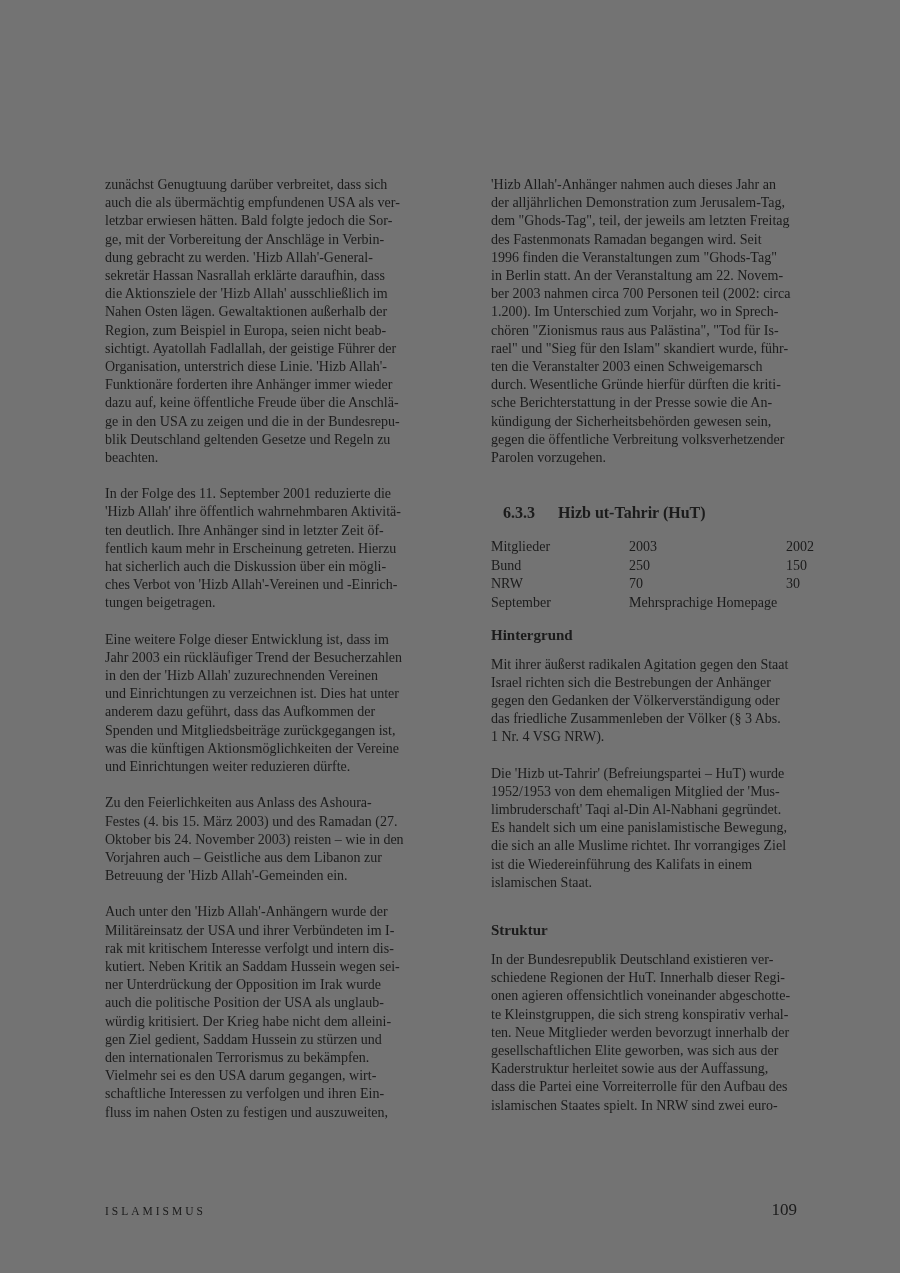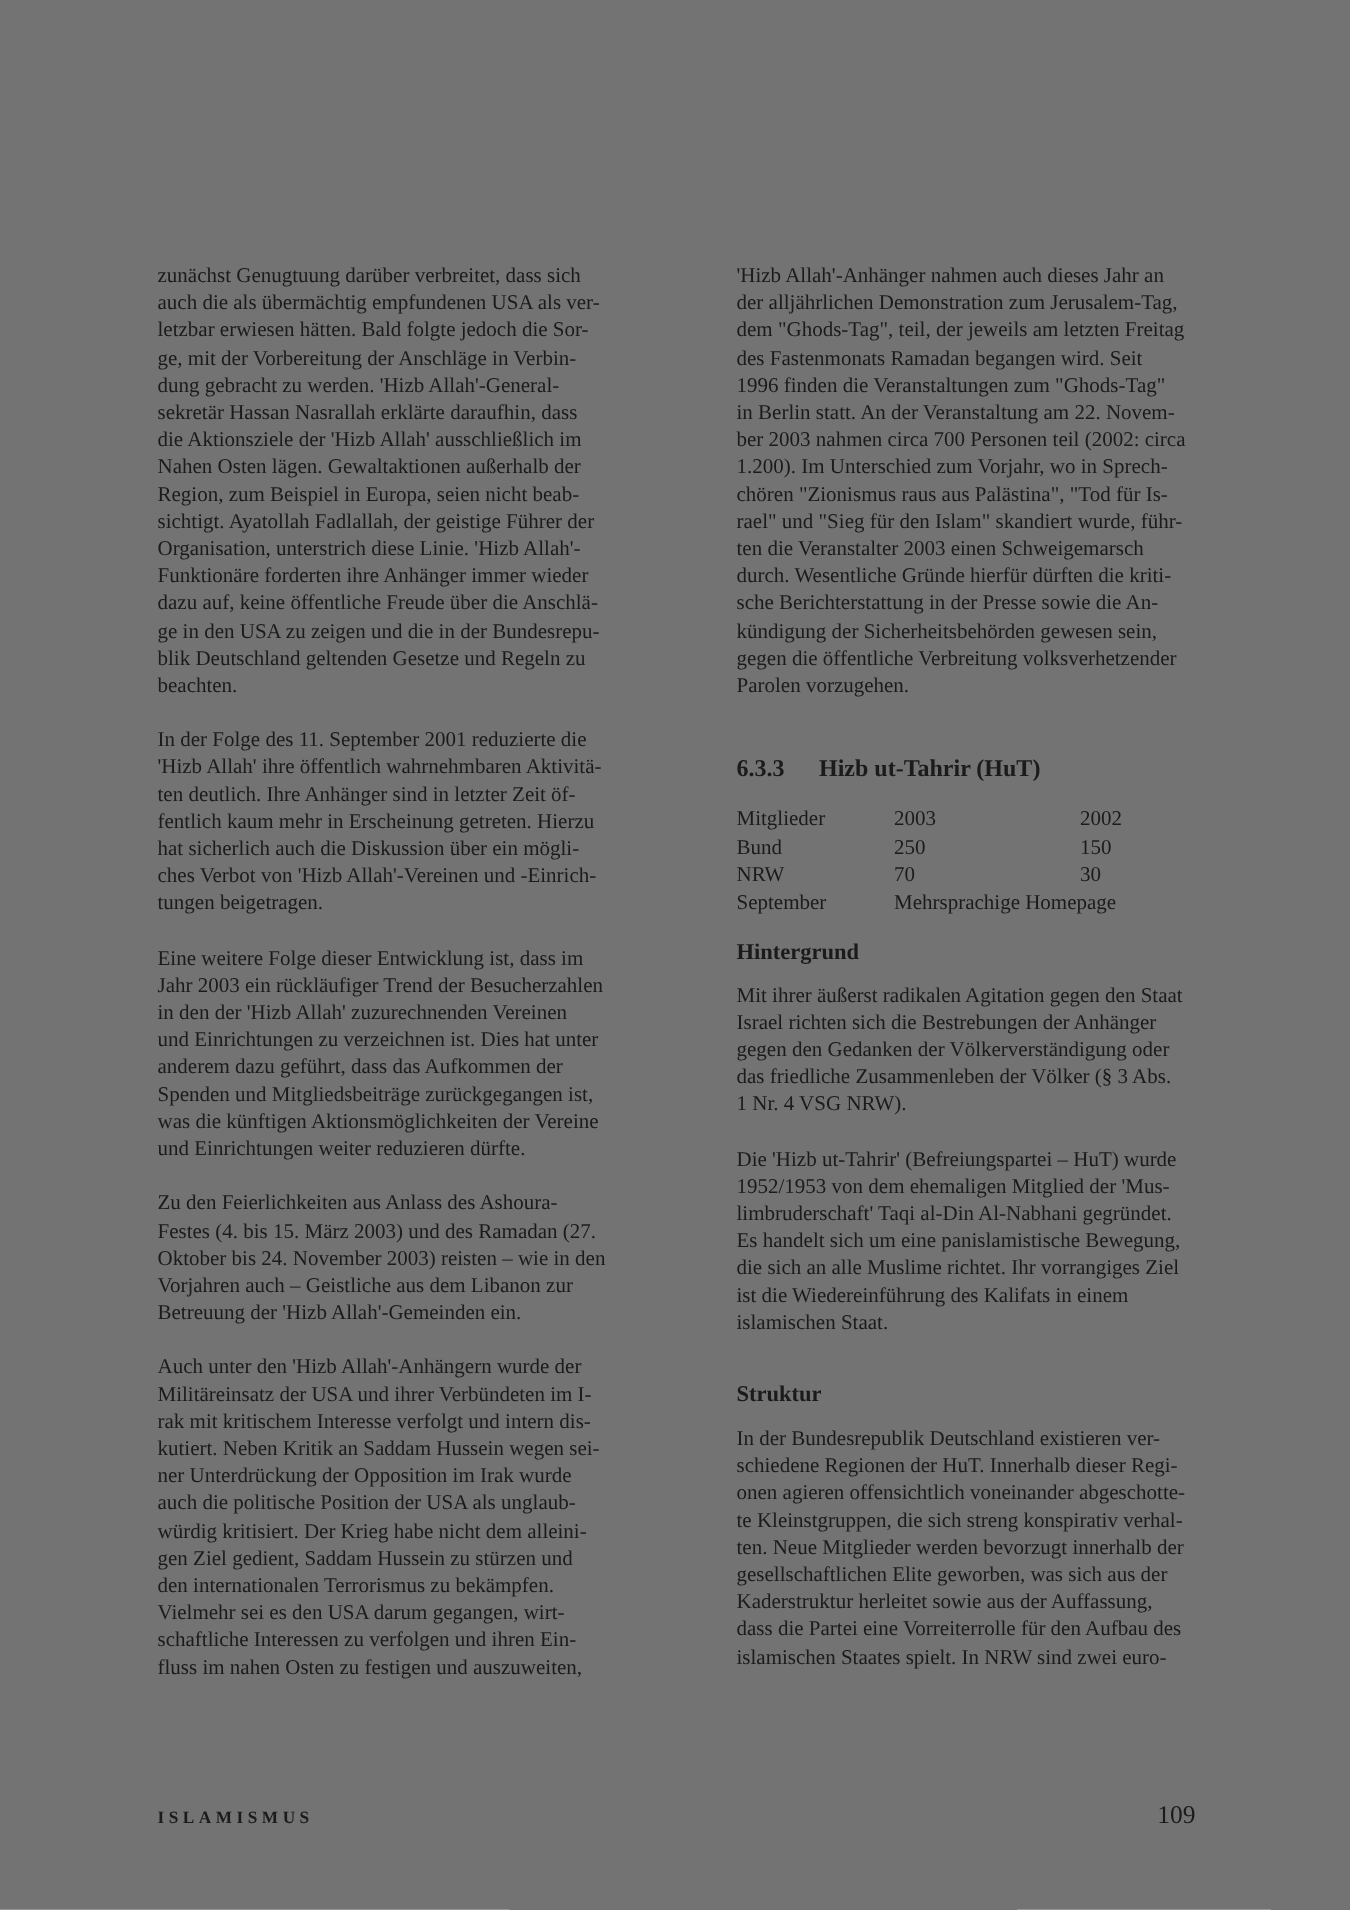--- a/index.html
+++ b/index.html
@@ -23,30 +23,30 @@
     line-height: 18.2px;
     white-space: pre;
     margin: 0 0 18px 0;
   }
 
   .section-heading {
     display: flex;
     font-size: 16px;
     font-weight: bold;
     line-height: 19px;
-    margin: 36px 0 16px 0;
+    margin: 36px 0 16px 12px;
   }
   .sec-num { width: 55px; flex: none; }
 
   .info-table {
     font-size: 14px;
     line-height: 18.6px;
     margin: 0 0 13px 0;
   }
-  .t-row { display: grid; grid-template-columns: 105px 124px 1fr; }
+  .t-row { display: grid; grid-template-columns: 105px 124px 1fr; gap: 33px; }
   .t-cell { white-space: pre; }
   .span2 { grid-column: 2 / 4; }
 
   .subheading {
     font-size: 15px;
     font-weight: bold;
     line-height: 19px;
     margin: 13px 0 11px 0;
   }
   .subheading.gap-top { margin-top: 29px; }
@@ -55,21 +55,21 @@
     position: absolute;
     left: 105px;
     right: 103px;
     top: 1200px;
     display: flex;
     justify-content: space-between;
     align-items: baseline;
   }
   .running-head {
     font-size: 11.5px;
-    font-weight: bold;
+    font-weight: normal;
     letter-spacing: 3px;
   }
   .page-number { font-size: 17px; }
 </style>
 </head>
 <body>
 
 <div class="page">
 
   <div class="col col-left">

